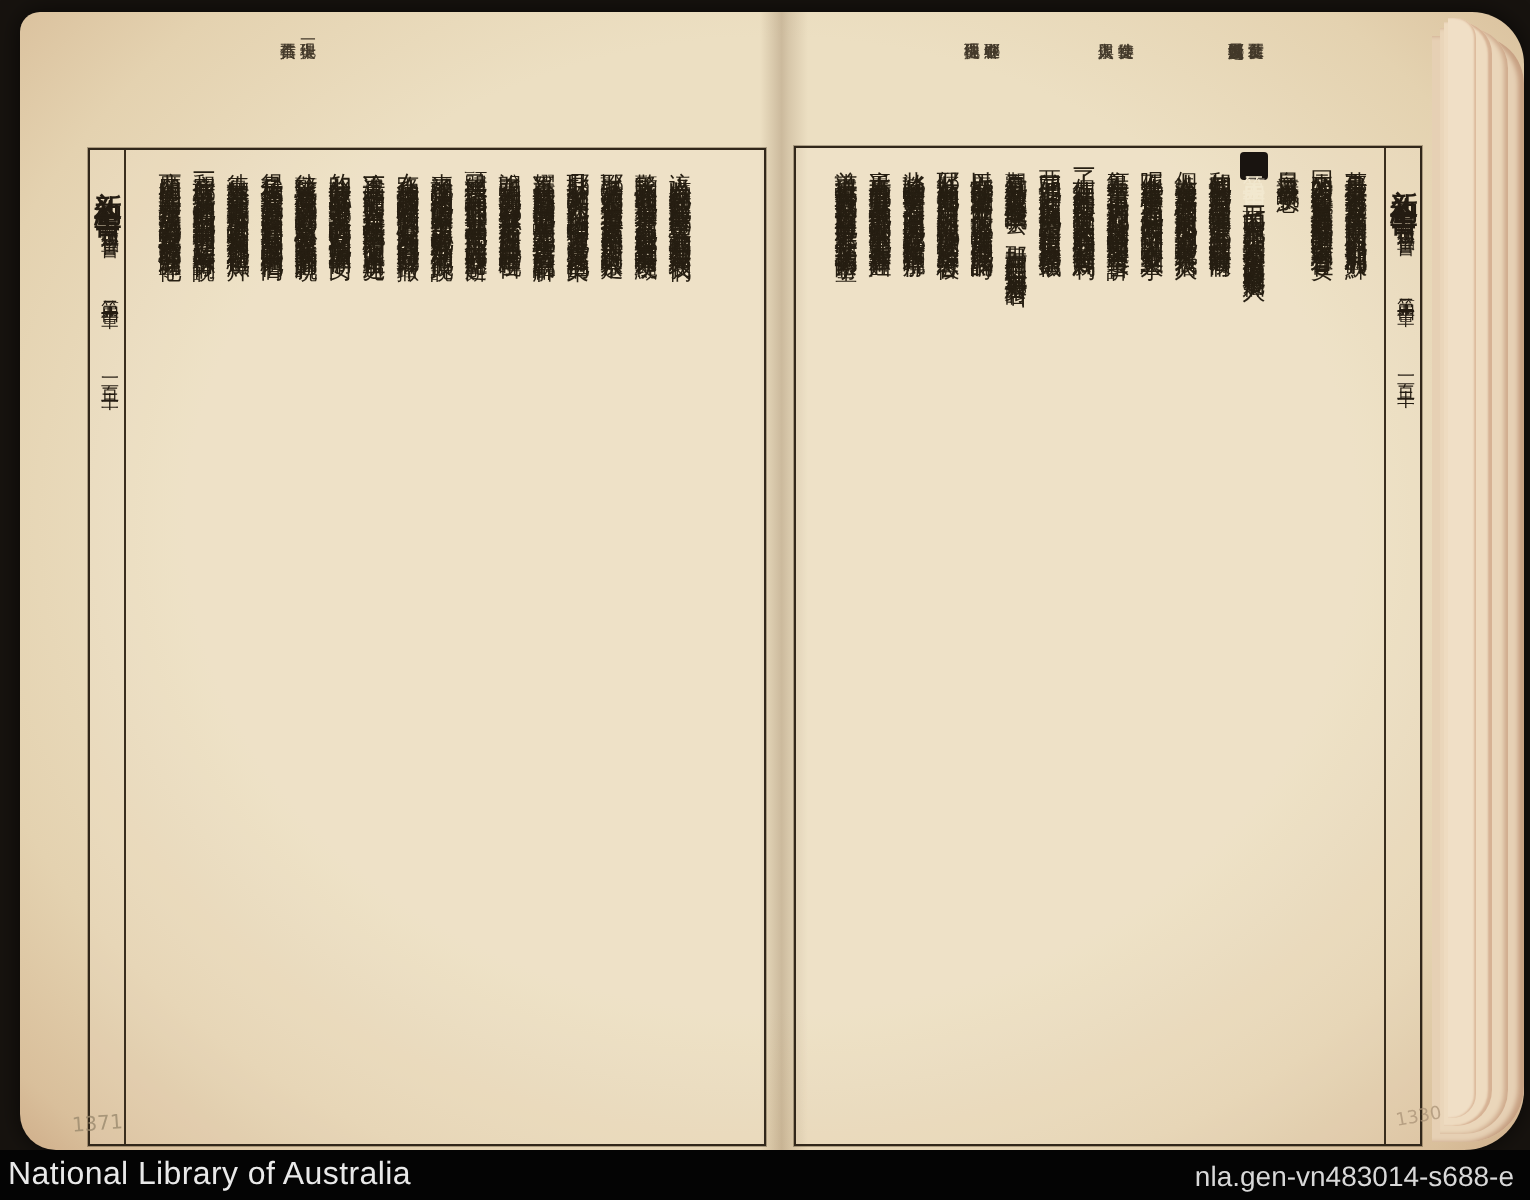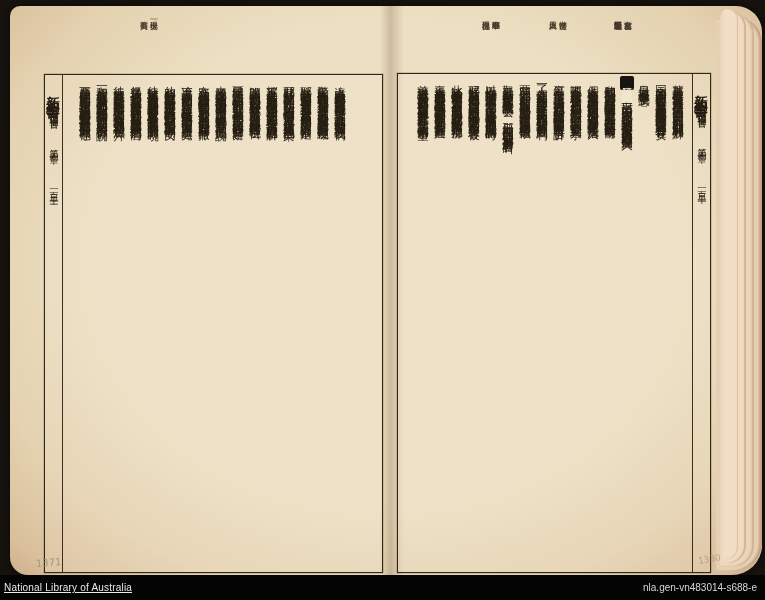--- a/index.html
+++ b/index.html
@@ -77,22 +77,22 @@
   }
   .pencil-l{left:26px;top:551px;font-size:10px;color:#9b8a6e;transform:rotate(-4deg);opacity:.8;}
   .pencil-r{left:688px;top:548px;font-size:9px;color:#aa9377;transform:rotate(-10deg);opacity:.75;}
 
   
   .bar{
     position:absolute;left:0;bottom:0;width:765px;height:25px;background:#040404;
     font-family:"Liberation Sans","DejaVu Sans",sans-serif;
     display:flex;justify-content:space-between;align-items:center;
   }
-  .bar .lib{color:#e9e9e9;font-size:10px;padding-left:4px;letter-spacing:.2px;text-decoration:underline;}
-  .bar .id{color:#d8d8d8;font-size:10px;padding-right:8px;margin-left:16px;}
+  .bar .lib{color:#e9e9e9;font-size:16px;padding-left:4px;letter-spacing:.2px;}
+  .bar .id{color:#d8d8d8;font-size:14px;padding-right:8px;margin-left:16px;}
 </style>
 </head>
 <body>
 
 <div class="book">
   <div class="edge edge1"></div>
   <div class="edge edge2"></div>
   <div class="edge edge3"></div>
   <div class="edge edge4"></div>
   <div class="gutter"></div>

